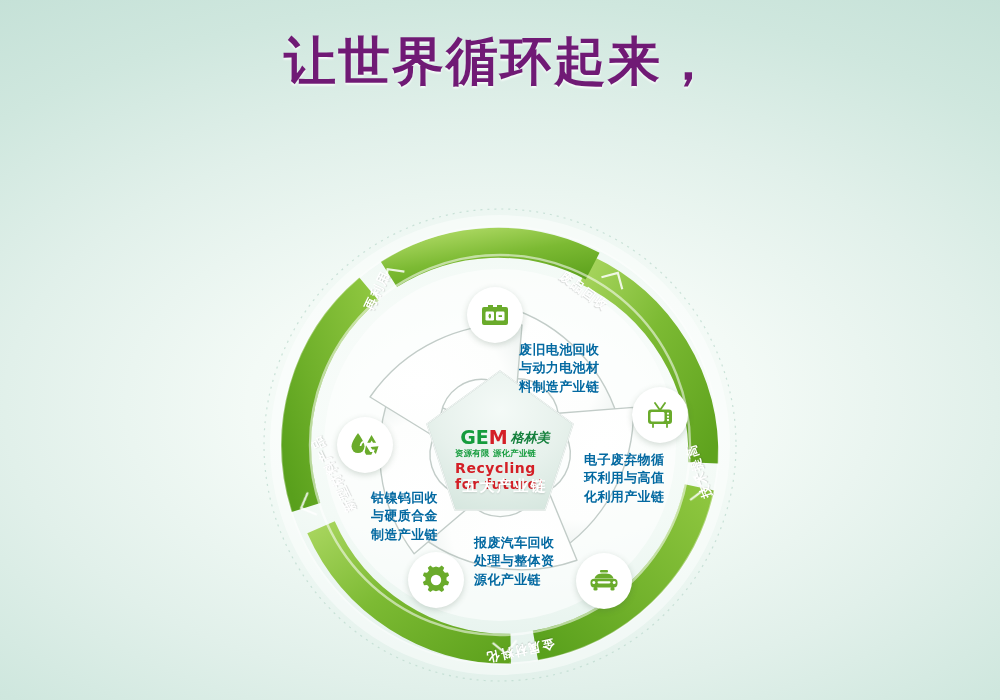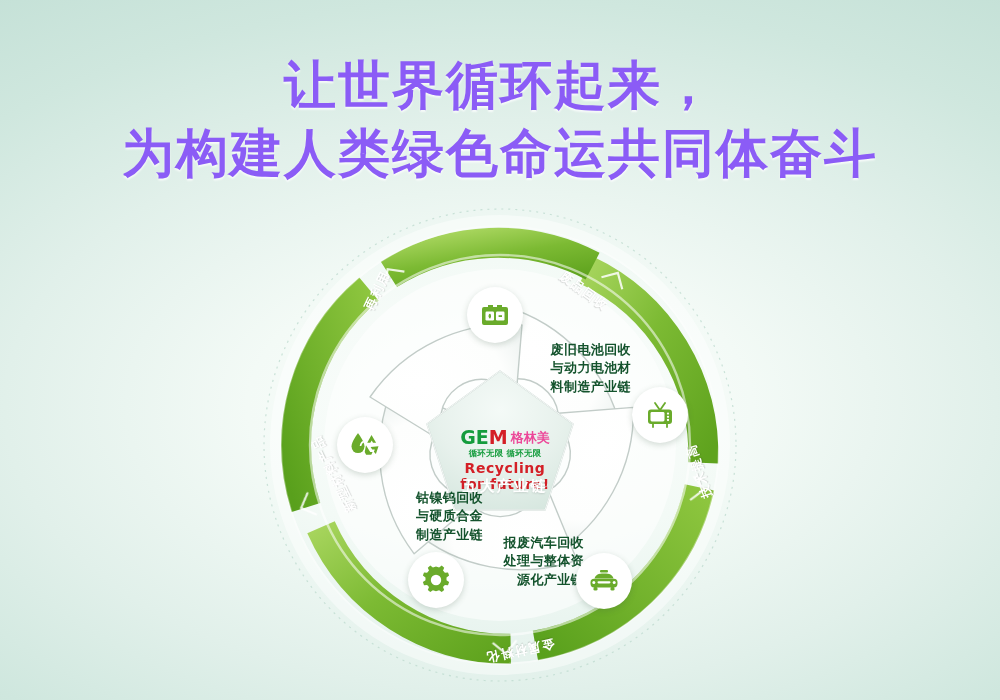--- a/index.html
+++ b/index.html
@@ -8,23 +8,23 @@
     font-family:"DejaVu Sans","Liberation Sans",sans-serif;
     background:
       radial-gradient(ellipse 900px 520px at 50% 58%, #ffffff 0%, #f3faf6 28%, #e1f0ea 55%, #cfe7de 78%, #c3e0d6 100%),
       linear-gradient(180deg,#d9ece4 0%,#cde6dc 40%,#c6e2d8 100%);
     position:relative;
   }
   .stage{position:absolute;inset:0;}
 
   
   .title{
-    position:absolute;left:0;right:0;top:52px;text-align:center;
+    position:absolute;left:0;right:0;top:28px;text-align:center;
     line-height:1.30;font-weight:bold;letter-spacing:2px;
-    color:#8b5cf6;
+    color:#701a75;
     text-shadow:0 2px 2px rgba(255,255,255,.75);
     pointer-events:none;
   }
   .title .l1{display:block;font-size:52px;}
   .title .l2{display:block;font-size:52px;}
 
   
   #diagram{position:absolute;left:248px;top:205px;width:504px;height:480px;}
   svg{display:block;overflow:visible;}
 
@@ -35,37 +35,37 @@
     text-shadow:0 1px 1px rgba(0,0,0,.16);
   }
   .rc-top   {left:566px;top:268px;transform:rotate(36deg);transform-origin:0 0;}
   .rc-left  {left:361px;top:306px;transform:rotate(-64deg);transform-origin:0 0;}
   .rc-right {left:700px;top:500px;transform:rotate(-108deg);transform-origin:0 0;}
   .rc-bl    {left:345px;top:515px;transform:rotate(-116deg);transform-origin:0 0;}
   .rc-bot   {left:556px;top:651px;transform:rotate(168deg);transform-origin:0 0;}
 
   
   .petal-txt{
-    position:absolute;color:#14532d;font-size:13px;line-height:1.42;
-    text-align:right;font-weight:bold;white-space:pre-line;letter-spacing:.4px;
+    position:absolute;color:#0369a1;font-size:13px;line-height:1.42;
+    text-align:left;font-weight:bold;white-space:pre-line;letter-spacing:.4px;
   }
   .pt-battery{left:519px;top:341px;width:112px;}
   .pt-waste  {left:375px;top:355px;width:112px;}
   .pt-elec   {left:584px;top:451px;width:104px;}
   .pt-metal  {left:371px;top:489px;width:112px;}
   .pt-car    {left:474px;top:534px;width:110px;}
 
   
-  .logo{position:absolute;left:455px;top:428px;width:100px;text-align:center;}
+  .logo{position:absolute;left:455px;top:428px;width:100px;}
   .logo .gem{
     font-size:19px;font-weight:bold;letter-spacing:0px;line-height:1;
     color:#159c3d;font-family:"DejaVu Sans","Liberation Sans",sans-serif;
   }
   .logo .gem .m{color:#d41f26;}
-  .logo .cn{font-size:13px;font-weight:bold;color:#ec4899;letter-spacing:0px;}
+  .logo .cn{font-size:13px;font-weight:bold;color:#15803d;letter-spacing:0px;font-style:italic;}
   .logo .slogan-cn{font-size:8.4px;font-weight:bold;color:#159c3d;letter-spacing:.3px;margin-top:1px;}
   .logo .slogan-en{font-size:14px;font-weight:bold;color:#d41f26;letter-spacing:.6px;margin-top:1px;}
   .logo-row{display:flex;align-items:flex-end;justify-content:center;gap:3px;}
   .five{
     position:absolute;left:448px;top:477px;width:114px;text-align:center;
     color:#ffffff;font-size:15px;font-weight:bold;letter-spacing:2px;
     text-shadow:0 1px 2px rgba(0,0,0,.12);
   }
 
   
@@ -80,21 +80,20 @@
   .b-gear   {left:408px;top:552px;}
   .b-car    {left:576px;top:553px;}
 </style>
 </head>
 <body>
 
 <div class="stage">
 
   <div class="title">
     <span class="l1">让世界循环起来，</span>
-    <span class="l2">为构建人类绿色命运共同体奋斗</span>
   </div>
 
   <svg id="diagram" viewBox="0 0 504 480" width="504" height="480">
     <defs>
       <linearGradient id="gOuter" x1="0" y1="0" x2="1" y2="1">
         <stop offset="0%" stop-color="#a6d45c"></stop>
         <stop offset="45%" stop-color="#7cba33"></stop>
         <stop offset="100%" stop-color="#5fa31e"></stop>
       </linearGradient>
       <linearGradient id="gOuter2" x1="1" y1="0" x2="0" y2="1">
@@ -183,33 +182,36 @@
 
   <div class="ringcap rc-top">废品回收</div>
   <div class="ringcap rc-left">再利用</div>
   <div class="ringcap rc-right">技术提高</div>
   <div class="ringcap rc-bl">新型材料产品</div>
   <div class="ringcap rc-bot">金属材料化</div>
 
   <div class="petal-txt pt-battery">废旧电池回收
 与动力电池材
 料制造产业链</div>
+  <div class="petal-txt pt-elec">电子废弃物循
+环利用与高值
+化利用产业链</div>
   <div class="petal-txt pt-car">报废汽车回收
 处理与整体资
 源化产业链</div>
   <div class="petal-txt pt-metal">钴镍钨回收
 与硬质合金
 制造产业链</div>
 
   <div class="logo">
     <div class="logo-row">
       <span class="gem"><span>GE</span><span class="m">M</span></span>
       <span class="cn">格林美</span>
     </div>
-    <div class="slogan-cn">循环无限  循环无限</div>
+    <div class="slogan-cn">资源有限  源化产业链</div>
     <div class="slogan-en">Recycling for future!</div>
   </div>
 
   <div class="five">五大产业链</div>
 
   <div class="bub b-battery">
     <svg width="30" height="26" viewBox="0 0 30 26">
       <path d="M8 3 h5 v2 h4 v-2 h5 v2 h4 a2 2 0 0 1 2 2 v14 a2 2 0 0 1 -2 2 h-22 a2 2 0 0 1 -2 -2 v-14 a2 2 0 0 1 2 -2 h4 z" fill="#6aab2b"></path>
       <rect x="5.5" y="9.5" width="8.5" height="9" rx="1.2" fill="#ffffff"></rect>
       <rect x="16" y="9.5" width="8.5" height="9" rx="1.2" fill="#ffffff"></rect>

